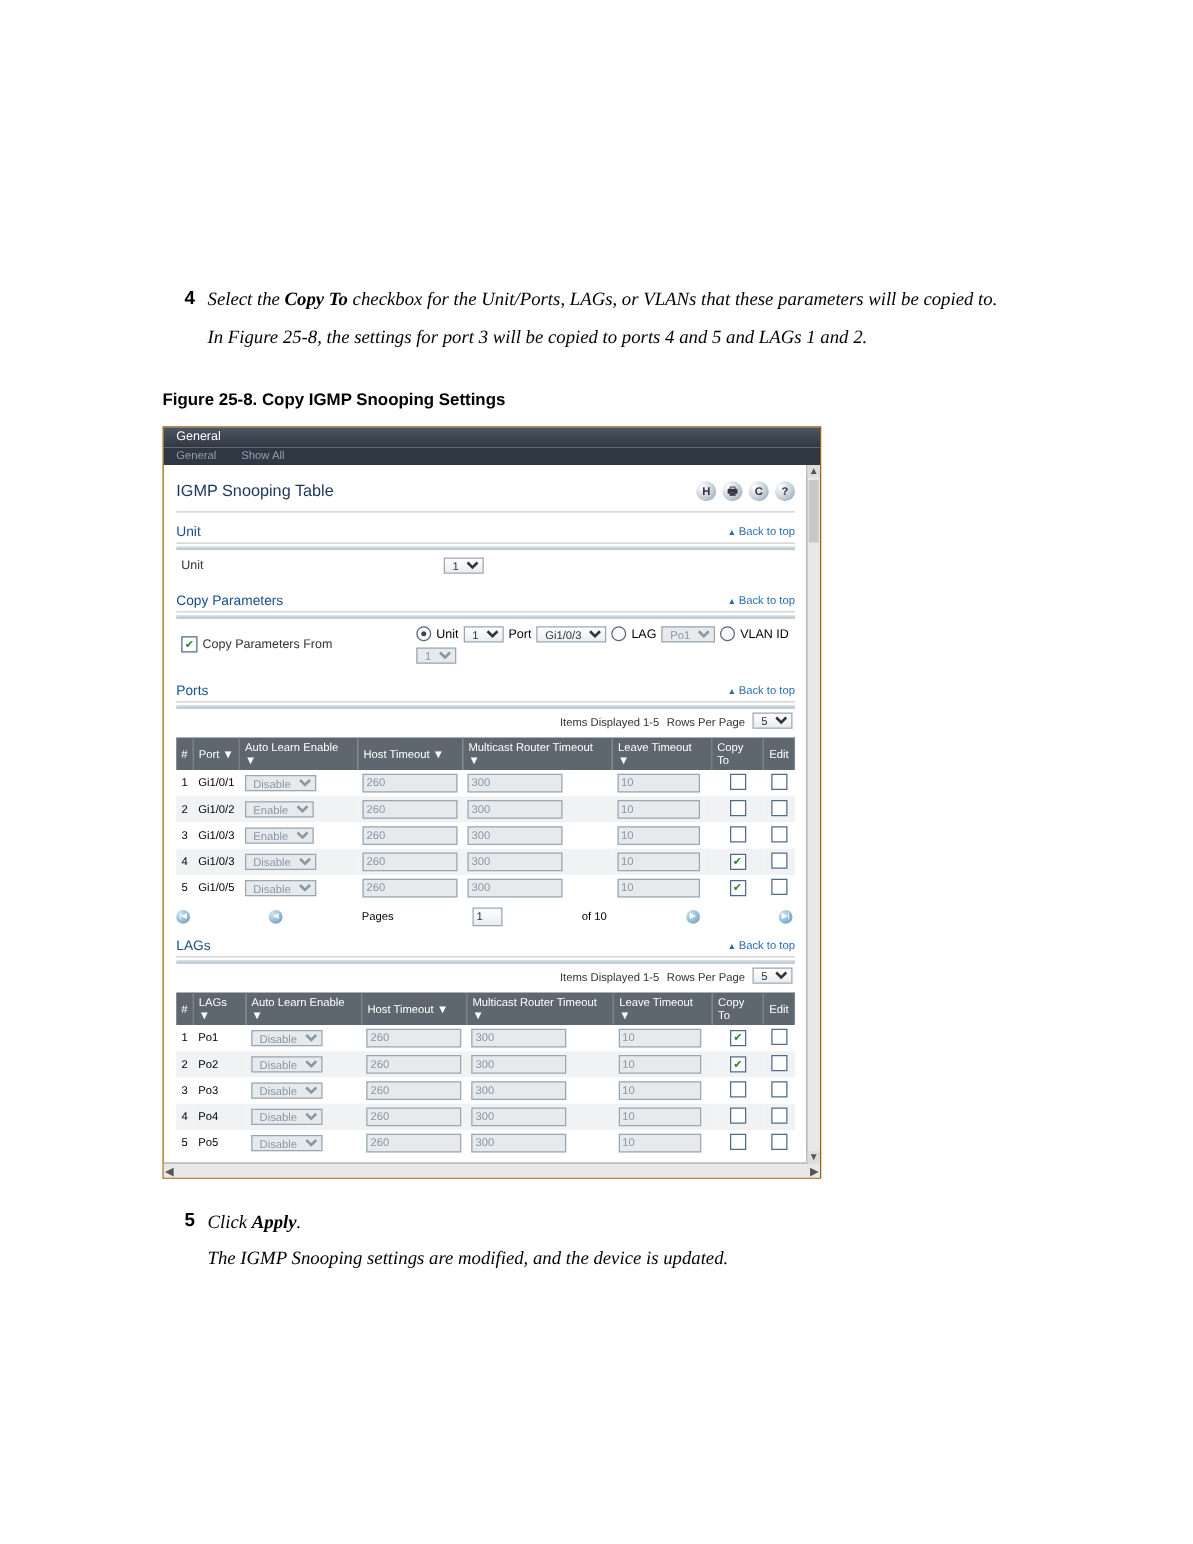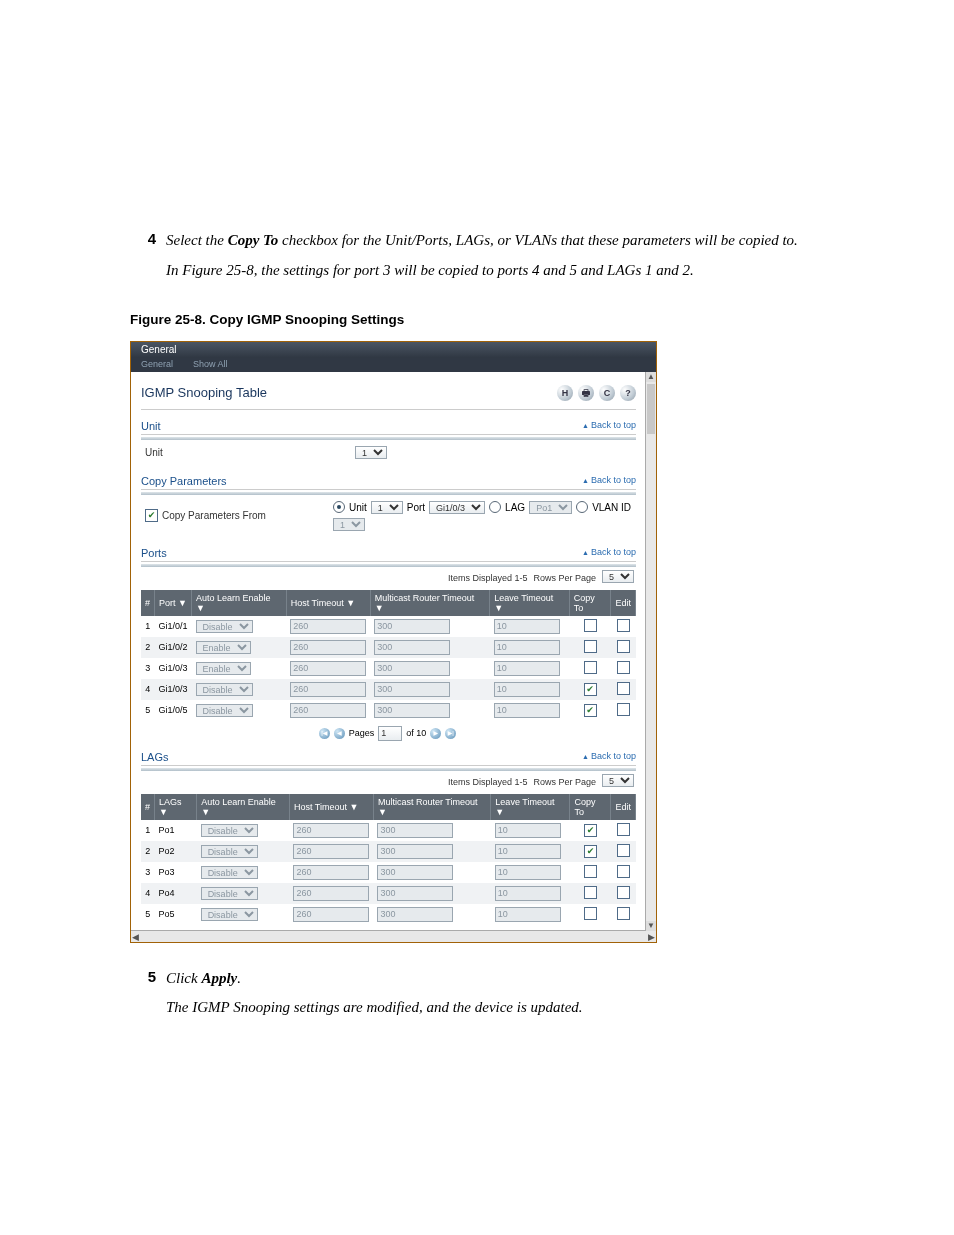--- a/index.html
+++ b/index.html
@@ -177,21 +177,21 @@
   table.grid tbody tr:nth-child(odd) td { background: #fff; }
   table.grid td.idx { text-align: center; }
 
   .metarow {
     display: flex; justify-content: flex-end; gap: 6px;
     font-size: 9px; color: #333; padding: 3px 2px; align-items:flex-end;
   }
   .metarow .displayed { color:#333; }
 
   .pager {
-    display: flex; justify-content: center; align-items: center;
+    display: flex; justify-content: space-between; align-items: center;
     gap: 4px; font-size: 9px; padding: 5px 2px 2px 0;
   }
   .page-btn {
     width: 11px; height: 11px; border-radius: 50%;
     background: radial-gradient(circle at 30% 30%, #cfe6f5, #5f92b8);
     font-size: 6px; color: #fff; text-align: center; line-height: 11px;
   }
 
   .footer {
     margin-top: 120px;

